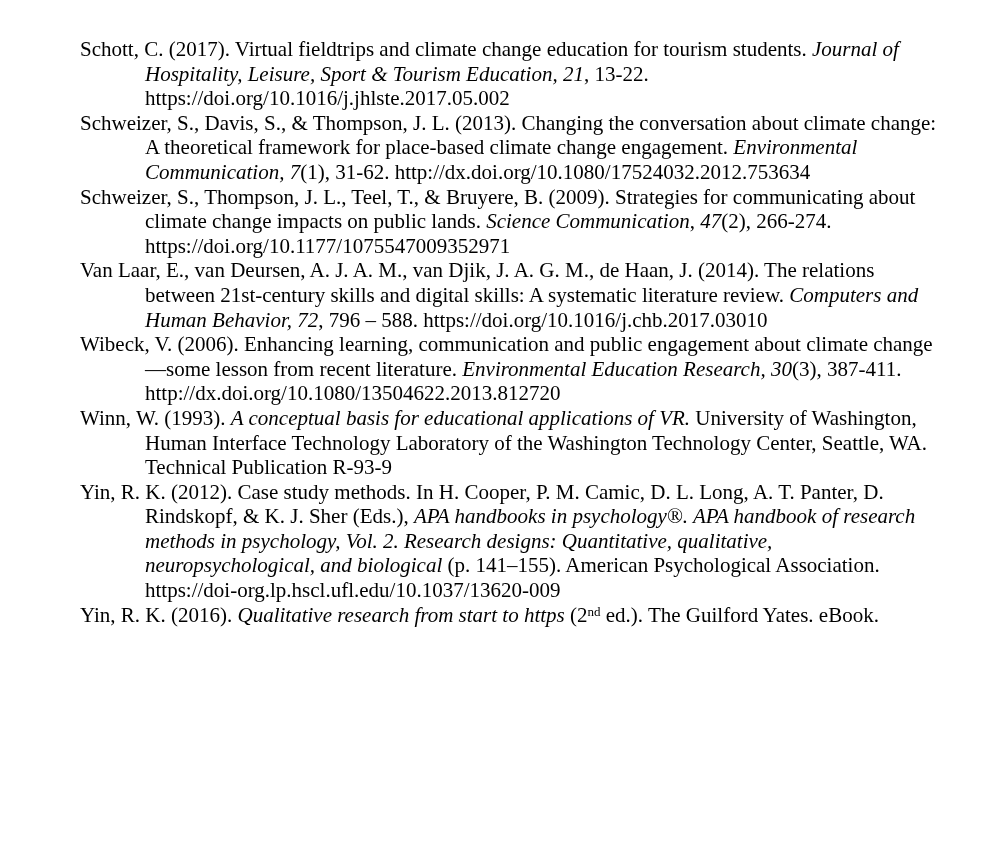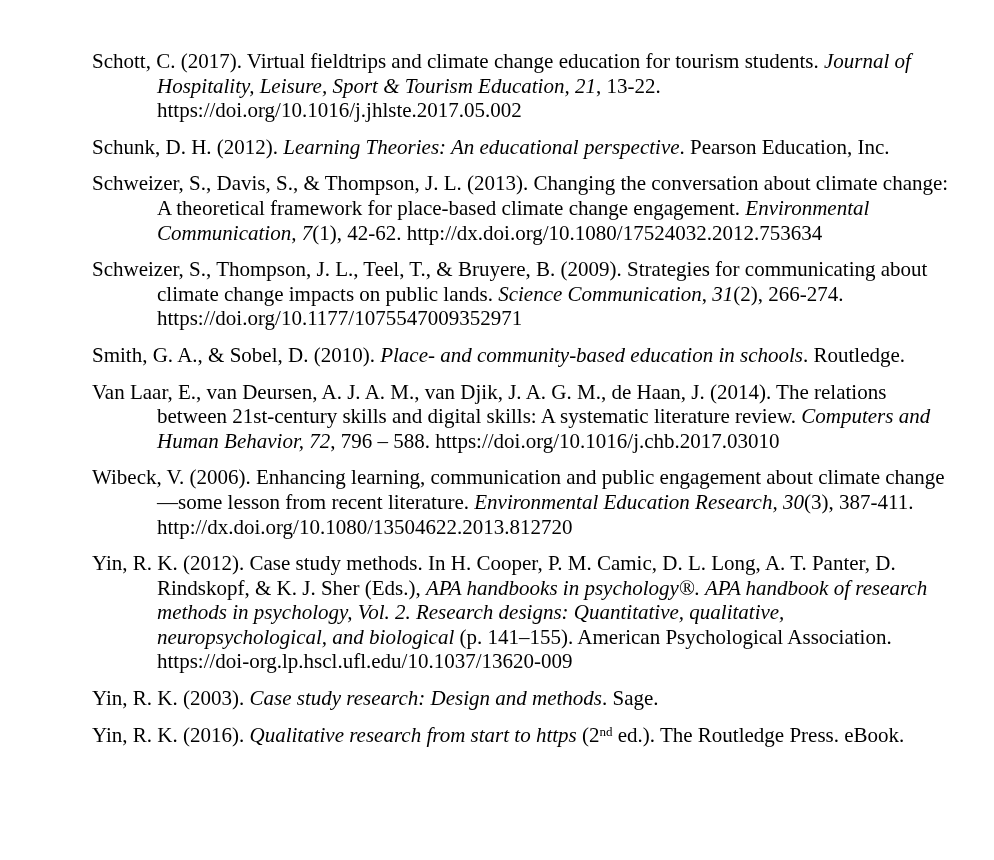--- a/index.html
+++ b/index.html
@@ -16,21 +16,21 @@
     box-sizing: border-box;
     width: 994px;
     height: 860px;
     padding: 37px 0 0 80px;
     background: #ffffff;
   }
   .ref-list {
     width: 862px;
   }
   .ref {
-    margin: 12px;
+    margin: 0;
     width: 860px;
     box-sizing: border-box;
     padding-left: 65px;   
     text-indent: -65px;
     font-family: "Liberation Serif", "DejaVu Serif", serif;
     font-size: 21px;
     line-height: 24.6px;
     color: #000000;
     text-align: left;
     word-spacing: normal;
@@ -45,23 +45,21 @@
     top: -0.45em;
     text-align: center;
   }
 </style>
 </head>
 <body>
 
 <div class="page">
   <div class="ref-list">
       <p class="ref"><span>Schott, C. (2017). Virtual fieldtrips and climate change education for tourism students. </span><span class="i">Journal of Hospitality, Leisure, Sport &amp; Tourism Education, 21</span><span>, 13-22. https://doi.org/10.1016/j.jhlste.2017.05.002</span></p>
-      <p class="ref"><span>Schunk, D. H. (2012). </span><span class="i">Learning Theories: An educational perspective</span><span>. Pearson Education, Inc.</span></p>
-      <p class="ref"><span>Schweizer, S., Davis, S., &amp; Thompson, J. L. (2013). Changing the conversation about climate change: A theoretical framework for place-based climate change engagement. </span><span class="i">Environmental Communication, 7</span><span>(1), 42-62. http://dx.doi.org/10.1080/17524032.2012.753634</span></p>
-      <p class="ref"><span>Schweizer, S., Thompson, J. L., Teel, T., &amp; Bruyere, B. (2009). Strategies for communicating about climate change impacts on public lands. </span><span class="i">Science Communication</span><span>, </span><span class="i">31</span><span>(2), 266-274. https://doi.org/10.1177/1075547009352971</span></p>
-      <p class="ref"><span>Smith, G. A., &amp; Sobel, D. (2010). </span><span class="i">Place- and community-based education in schools</span><span>. Routledge.</span></p>
+      <p class="ref"><span>Schweizer, S., Davis, S., &amp; Thompson, J. L. (2013). Changing the conversation about climate change: A theoretical framework for place-based climate change engagement. </span><span class="i">Environmental Communication, 7</span><span>(1), 31-62. http://dx.doi.org/10.1080/17524032.2012.753634</span></p>
+      <p class="ref"><span>Schweizer, S., Thompson, J. L., Teel, T., &amp; Bruyere, B. (2009). Strategies for communicating about climate change impacts on public lands. </span><span class="i">Science Communication</span><span>, </span><span class="i">47</span><span>(2), 266-274. https://doi.org/10.1177/1075547009352971</span></p>
       <p class="ref"><span>Van Laar, E., van Deursen, A. J. A. M., van Djik, J. A. G. M., de Haan, J. (2014). The relations between 21st-century skills and digital skills: A systematic literature review. </span><span class="i">Computers and Human Behavior, 72</span><span>, 796 – 588. https://doi.org/10.1016/j.chb.2017.03010</span></p>
       <p class="ref"><span>Wibeck, V. (2006). Enhancing learning, communication and public engagement about climate change—some lesson from recent literature. </span><span class="i">Environmental Education Research, 30</span><span>(3), 387-411. http://dx.doi.org/10.1080/13504622.2013.812720</span></p>
+      <p class="ref"><span>Winn, W. (1993). </span><span class="i">A conceptual basis for educational applications of VR.</span><span> University of Washington, Human Interface Technology Laboratory of the Washington Technology Center, Seattle, WA. Technical Publication R-93-9</span></p>
       <p class="ref"><span>Yin, R. K. (2012). Case study methods. In H. Cooper, P. M. Camic, D. L. Long, A. T. Panter, D. Rindskopf, &amp; K. J. Sher (Eds.), </span><span class="i">APA handbooks in psychology®. APA handbook of research methods in psychology, Vol. 2. Research designs: Quantitative, qualitative, neuropsychological, and biological</span><span> (p. 141–155). American Psychological Association. https://doi-org.lp.hscl.ufl.edu/10.1037/13620-009</span></p>
-      <p class="ref"><span>Yin, R. K. (2003). </span><span class="i">Case study research: Design and methods</span><span>. Sage.</span></p>
-      <p class="ref"><span>Yin, R. K. (2016). </span><span class="i">Qualitative research from start to https</span><span> (2</span><span class="sup">nd</span><span> ed.). The Routledge Press. eBook.</span></p>
+      <p class="ref"><span>Yin, R. K. (2016). </span><span class="i">Qualitative research from start to https</span><span> (2</span><span class="sup">nd</span><span> ed.). The Guilford Yates. eBook.</span></p>
     </div>
 </div>
 
 </body></html>

